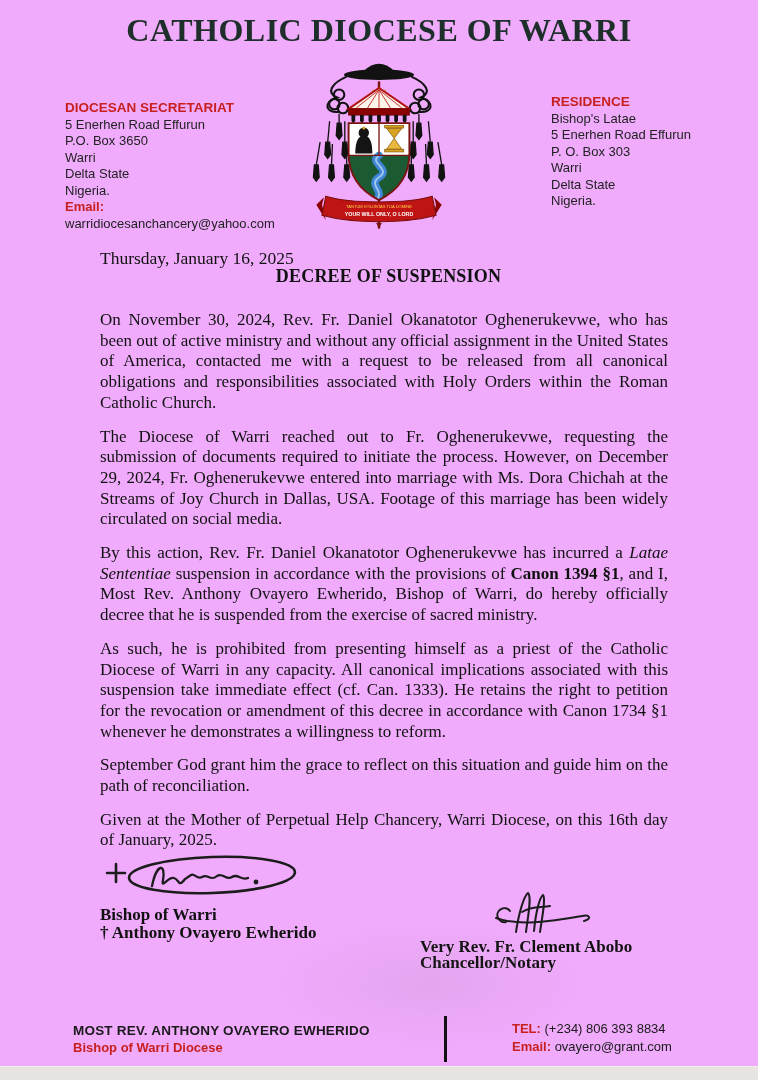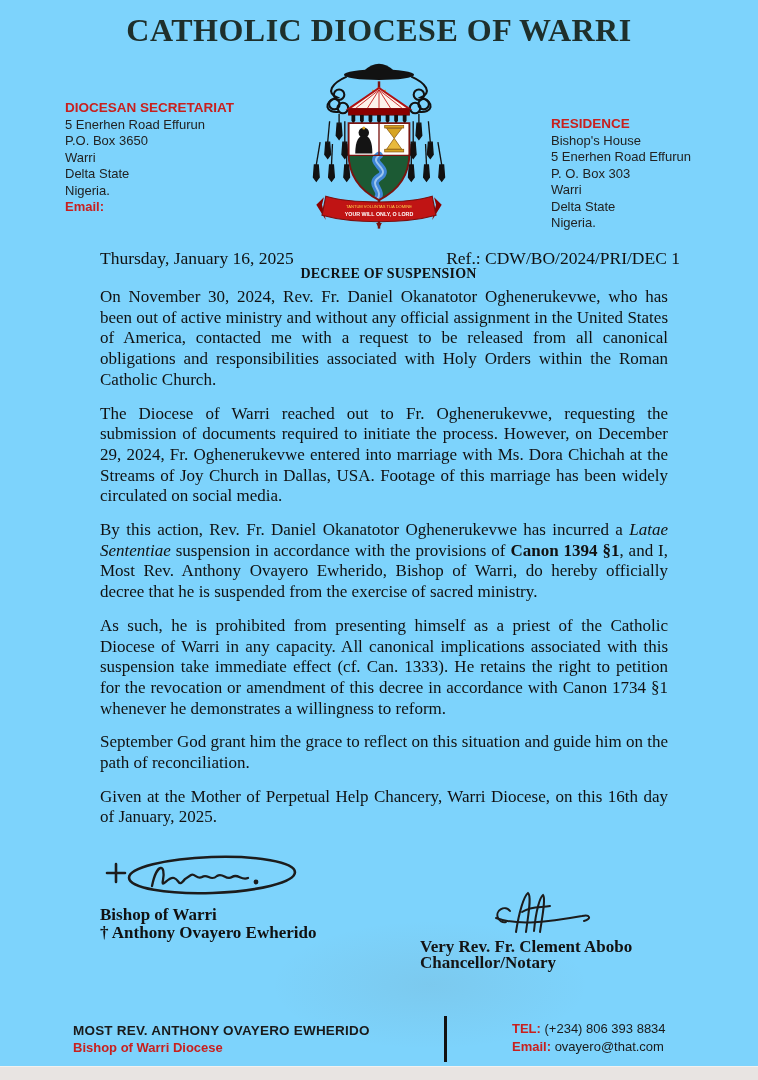--- a/index.html
+++ b/index.html
@@ -1,50 +1,50 @@
 <!DOCTYPE html>
 <html><head>
 <meta charset="utf-8">
 <style>
   * { margin:0; padding:0; box-sizing:border-box; }
   html,body { background:#cfcccb; }
   .page {
     position:relative; width:758px; height:1080px; margin:0 auto;
-    background:#7dd3fc; overflow:hidden;
+    background:#f0abfc; overflow:hidden;
     font-family:"Liberation Serif", serif; color:#111;
   }
   .doc-title {
     position:absolute; top:12px; left:0; width:100%;
     text-align:center; font-size:32px; font-weight:bold;
     letter-spacing:0.5px; color:#1e2f2b;
     font-family:"Liberation Serif", serif;
   }
   .addr {
     position:absolute; font-family:"Liberation Sans", sans-serif;
     font-size:13px; line-height:16.5px; color:#222;
   }
   .addr-left  { left:65px;  top:100px; width:255px; }
-  .addr-right { left:551px; top:116px; width:190px; }
+  .addr-right { left:551px; top:94px; width:190px; }
   .addr .hd   { color:#c8201e; font-weight:bold; font-size:13.5px; }
   .addr .red  { color:#c8201e; font-weight:bold; }
   .addr div   { display:block; }
   .crest { position:absolute; left:303px; top:54px; width:152px; height:182px; }
   .meta-row {
     position:absolute; top:248px; left:100px; width:580px;
     display:flex; justify-content:space-between;
     font-size:17.5px;
   }
   .subject {
     position:absolute; top:266px; left:0; width:100%;
-    text-align:center; font-weight:bold; font-size:14px;
+    text-align:center; font-weight:bold; font-size:18px;
     letter-spacing:0.2px;
     padding-left:19px;
   }
   .body-text {
-    position:absolute; top:287px; left:100px; width:568px;
+    position:absolute; top:310px; left:100px; width:568px;
     font-size:17px; line-height:20.7px; text-align:justify;
   }
   .body-text p { margin-bottom:13px; }
   .body-text .it { font-style:italic; }
   .body-text .bd { font-weight:bold; }
   .sig-bishop { position:absolute; left:100px; top:848px; width:260px; }
   .sig-bishop .scribble { width:215px; height:56px; }
   .sig-bishop .nm { font-weight:bold; font-size:17px; line-height:22px; margin-top:-4px; }
   .sig-chancellor { position:absolute; left:420px; top:888px; width:280px; }
   .sig-chancellor .scribble { width:115px; height:50px; margin-left:62px; }
@@ -192,35 +192,35 @@
   </svg>
 
   <div class="addr addr-left">
     <div class="hd">DIOCESAN SECRETARIAT</div>
     <div>5 Enerhen Road Effurun</div>
     <div>P.O. Box 3650</div>
     <div>Warri</div>
     <div>Delta State</div>
     <div>Nigeria.</div>
     <div class="red">Email:</div>
+    <div>warridiocesanchancery@yahoo.com</div>
   </div>
 
   <div class="addr addr-right">
     <div class="hd">RESIDENCE</div>
-    <div>Bishop's House</div>
+    <div>Bishop's Latae</div>
     <div>5 Enerhen Road Effurun</div>
     <div>P. O. Box 303</div>
     <div>Warri</div>
     <div>Delta State</div>
     <div>Nigeria.</div>
   </div>
 
   <div class="meta-row">
     <span>Thursday, January 16, 2025</span>
-    <span>Ref.: CDW/BO/2024/PRI/DEC 1</span>
   </div>
 
   <div class="subject">DECREE OF SUSPENSION</div>
 
   <div class="body-text">
       <p><span>On November 30, 2024, Rev. Fr. Daniel Okanatotor Oghenerukevwe, who has been out of active ministry and without any official assignment in the United States of America, contacted me with a request to be released from all canonical obligations and responsibilities associated with Holy Orders within the Roman Catholic Church.</span></p>
       <p><span>The Diocese of Warri reached out to Fr. Oghenerukevwe, requesting the submission of documents required to initiate the process. However, on December 29, 2024, Fr. Oghenerukevwe entered into marriage with Ms. Dora Chichah at the Streams of Joy Church in Dallas, USA. Footage of this marriage has been widely circulated on social media.</span></p>
       <p><span>By this action, Rev. Fr. Daniel Okanatotor Oghenerukevwe has incurred a </span><span class="it">Latae Sententiae</span><span> suspension in accordance with the provisions of </span><span class="bd">Canon 1394 §1</span><span>, and I, Most Rev. Anthony Ovayero Ewherido, Bishop of Warri, do hereby officially decree that he is suspended from the exercise of sacred ministry.</span></p>
       <p><span>As such, he is prohibited from presenting himself as a priest of the Catholic Diocese of Warri in any capacity. All canonical implications associated with this suspension take immediate effect (cf. Can. 1333). He retains the right to petition for the revocation or amendment of this decree in accordance with Canon 1734 §1 whenever he demonstrates a willingness to reform.</span></p>
       <p><span>September God grant him the grace to reflect on this situation and guide him on the path of reconciliation.</span></p>
@@ -253,18 +253,18 @@
   <div class="watermark"></div>
 
   <div class="footer">
     <div class="fl">
       <div class="nm">MOST REV. ANTHONY OVAYERO EWHERIDO</div>
       <div class="rl">Bishop of Warri Diocese</div>
     </div>
     <div class="divider"></div>
     <div class="fr">
       <div><span class="lbl">TEL:</span><span> (+234) 806 393 8834</span></div>
-      <div><span class="lbl">Email:</span><span> ovayero@that.com</span></div>
+      <div><span class="lbl">Email:</span><span> ovayero@grant.com</span></div>
     </div>
   </div>
 
   <div class="bottom-strip"></div>
 </div>
 
 </body></html>

